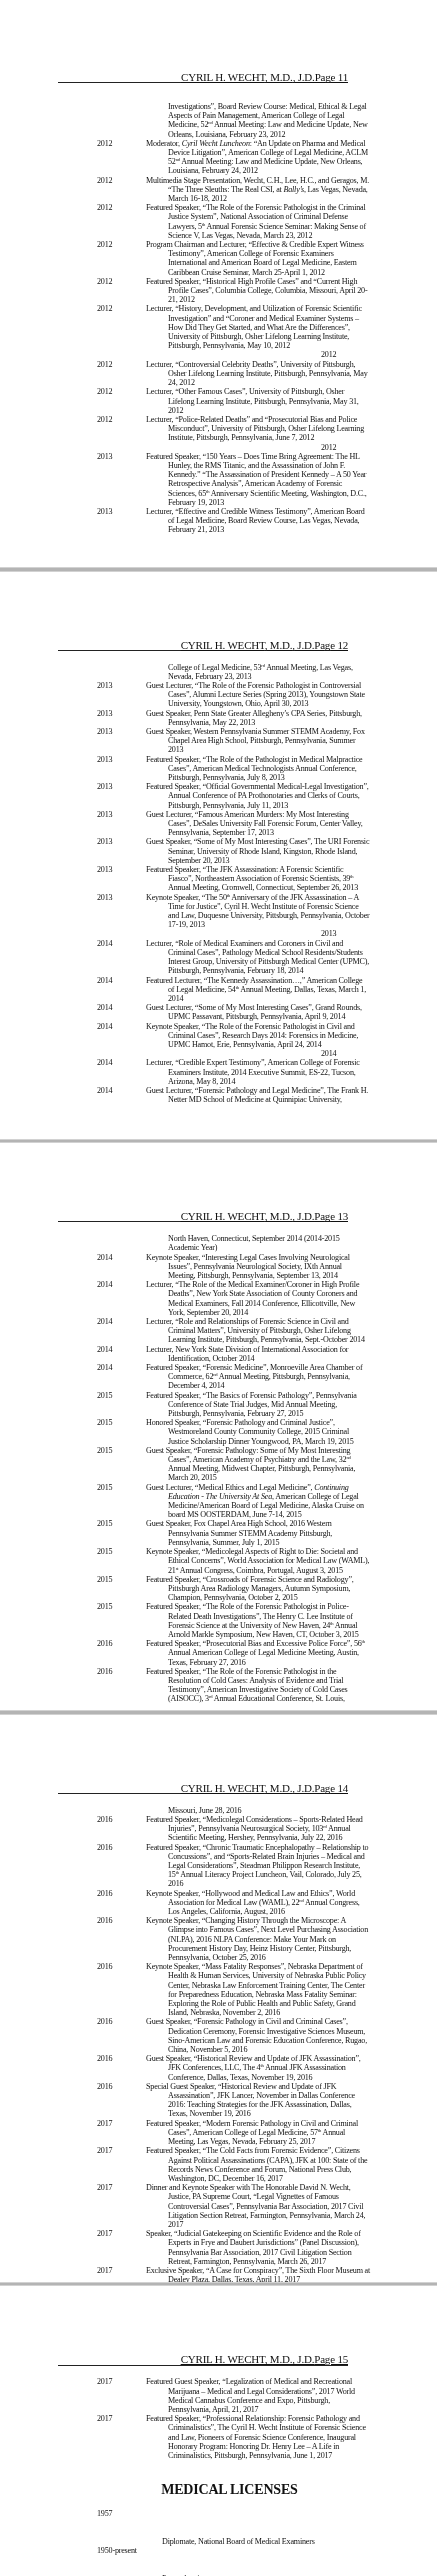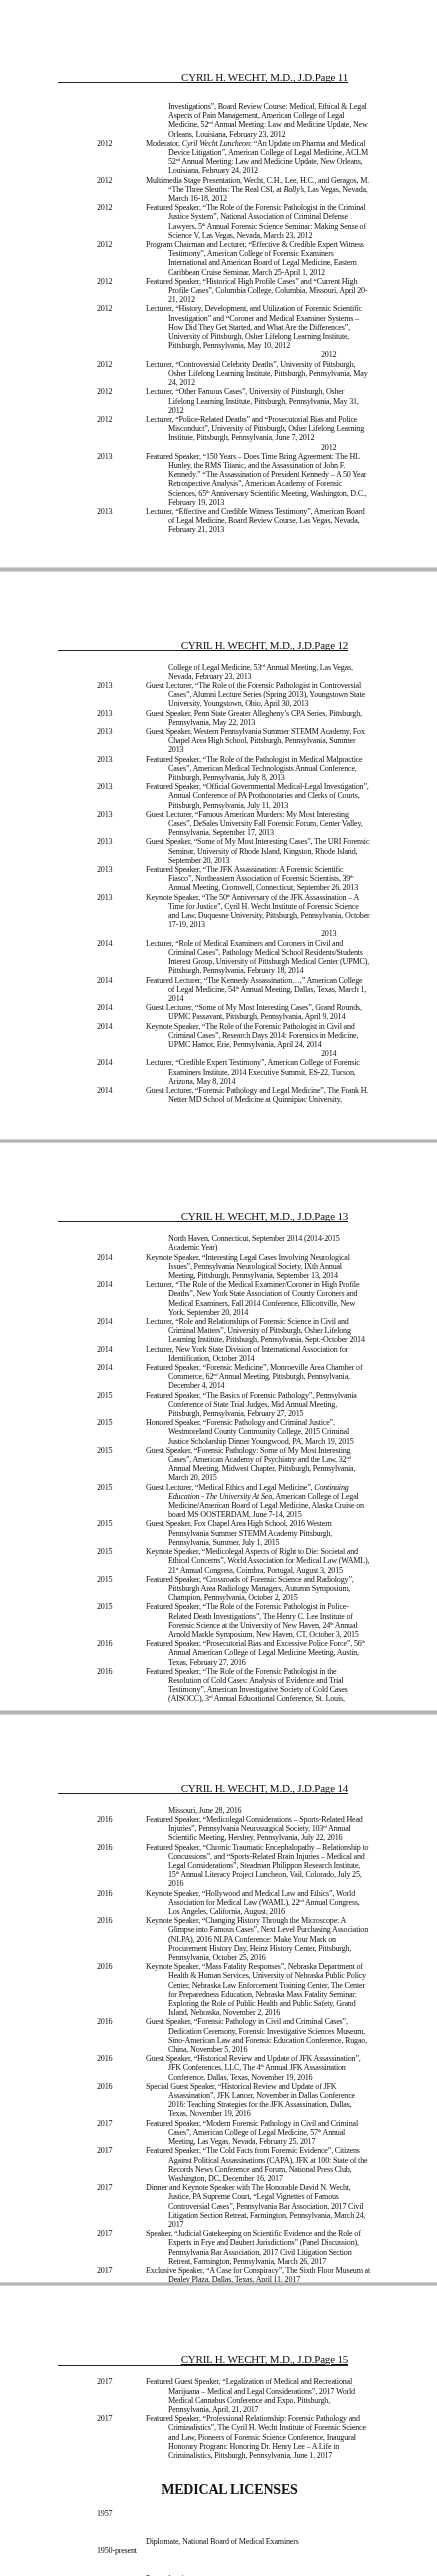--- a/index.html
+++ b/index.html
@@ -10,21 +10,21 @@
   .header span { text-decoration: underline; text-underline-offset: 1px; }
   .content { position: absolute; left: 97px; width: 273px; top: 91px; font-size: 8.1px; line-height: 9.2px; letter-spacing: -0.2px; }
   .page.first .header { top: 73px; }
   .page.first .content { top: 102px; }
   .entry { display: flex; justify-content: flex-end; }
   .entry .yr { width: 49px; flex: none; }
   .entry .txt { flex: 1; padding-left: 22px; text-indent: -22px; }
   .cont { padding-left: 71px; }
   sup { font-size: 4.6px; line-height: 0; vertical-align: 2.6px; }
   .section-title { text-align: center; font-weight: bold; margin: 25px 0 14.4px 0; padding-left: 0; width: 273px; position: relative; left: -4.1px; font-size: 14px; letter-spacing: -0.2px; }
-  .row { display: flex; }
+  .row { display: flex; gap: 16px; }
   .row .yr { width: 49px; flex: none; }
   .row .txt { flex: 1; margin-top: 28px; }
 </style>
 </head>
 <body>
 
 <div id="doc">
 
   <div class="page first">
     <div class="header">

